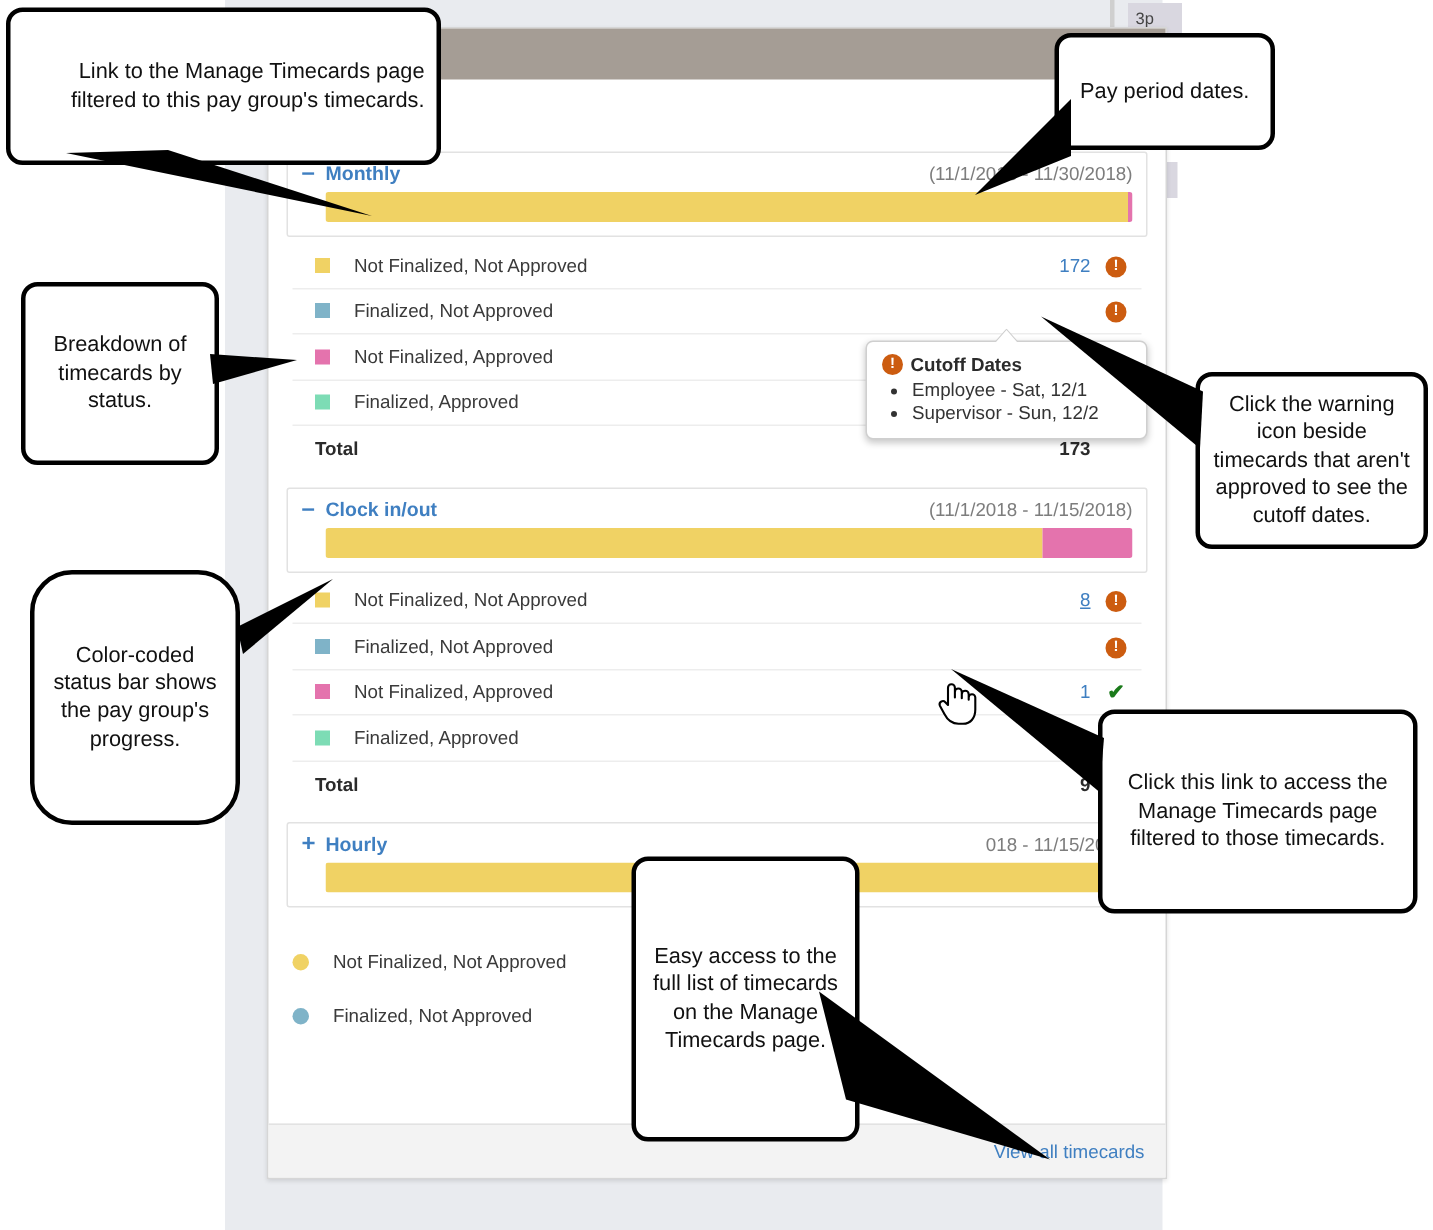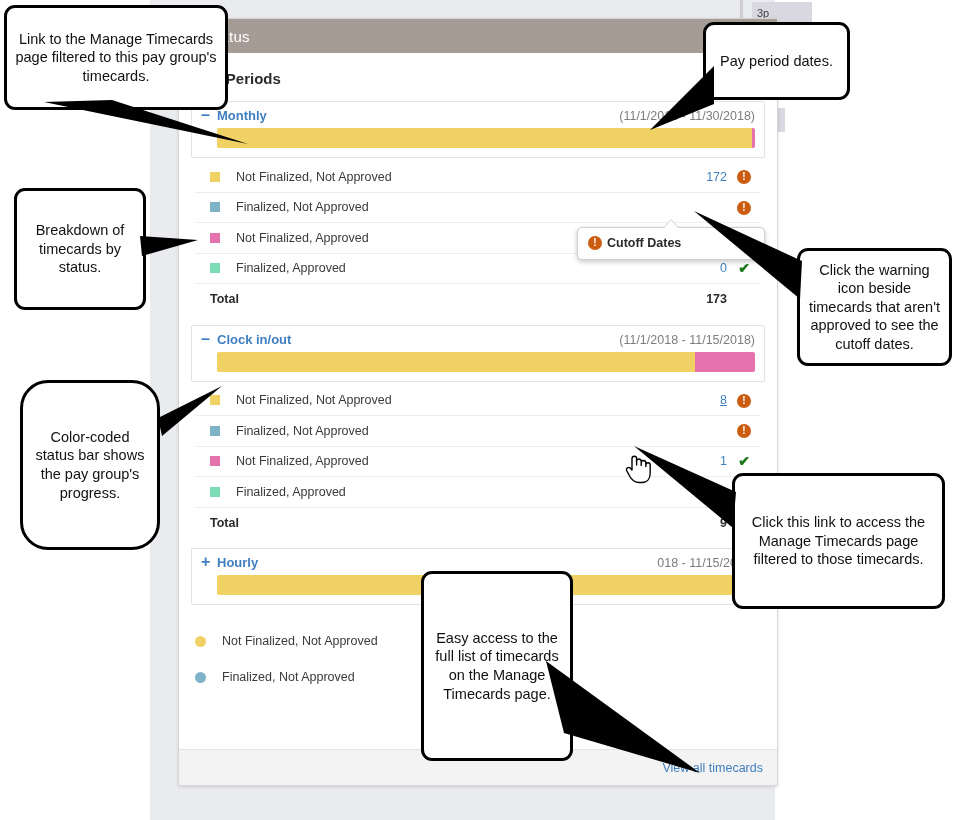--- a/index.html
+++ b/index.html
@@ -10,21 +10,21 @@
     font-family:"Liberation Sans", sans-serif;
     -webkit-font-smoothing:antialiased;
   }
 
   
   #app-page {
     position:absolute; left:150px; top:0; width:625px; height:820px;
     background:#e9ebef;
   }
   #bg-chip-top {
-    position:absolute; left:752px; top:2px; width:60px; height:22px;
+    position:absolute; left:752px; top:2px; width:36px; height:22px;
     background:#d9d7e0; font-size:11px; color:#444; padding-left:5px; line-height:22px;
   }
   #bg-chip-mid {
     position:absolute; left:745px; top:108px; width:40px; height:24px;
     background:#d9d7e0;
   }
   #bg-edge {
     position:absolute; left:740px; top:0; width:3px; height:140px; background:#cfcfcf;
   }
 
@@ -138,21 +138,21 @@
   #cursor { position:absolute; left:623px; top:450px; }
 
   
   .callout {
     position:absolute; background:#fff; border:3.5px solid #000; border-radius:11px;
     text-align:center; font-size:14.5px; color:#111; line-height:1.28;
     display:flex; align-items:center; justify-content:center; padding:6px 8px;
   }
   .callout-tail { position:absolute; }
 
-  #co-link        { left:4px;   top:5px;   width:224px; height:105px; }
+  #co-link        { left:4px;   top:5px;   width:290px; height:105px;text-align:right; }
   #co-breakdown   { left:14px;  top:188px; width:132px; height:122px; }
   #co-colorbar    { left:20px;  top:380px; width:140px; height:170px;border-radius:28px; }
   #co-payperiod   { left:703px; top:22px;  width:147px; height:78px; }
   #co-warning     { left:797px; top:248px; width:155px; height:118px; font-size:14.5px;}
   #co-managelink  { left:732px; top:473px; width:213px; height:136px; }
   #co-easyaccess  { left:421px; top:561px; width:152px; height:190px;margin-top:10px; }
 </style>
 </head>
 <body>
 
@@ -299,20 +299,24 @@
   </div>
 </div>
 
 <div id="tooltip">
   <div id="tip-arrow-b"></div>
   <div id="tip-arrow"></div>
   <div class="tip-title">
     <span class="warn-icon">!</span>
     <span>Cutoff Dates</span>
   </div>
+  <ul>
+    <li>Employee - Sat, 12/1</li>
+    <li>Supervisor - Sun, 12/2</li>
+  </ul>
 </div>
 
 <div id="cursor">
   <svg width="30" height="34" viewBox="0 0 30 34">
     <path d="M9 20 V8.5 a2.3 2.3 0 0 1 4.6 0 V15 V11.3 a2.3 2.3 0 0 1 4.6 0 V15.5 V12.8 a2.3 2.3 0 0 1 4.6 0 V16.5 V15 a2.2 2.2 0 0 1 4.4 0 V23 c0 5.5-3 9.5-8.2 9.5 h-3 C11 32.5 8.4 29.5 6.6 26 L3.6 20.5 a2.2 2.2 0 0 1 3.6-2.4 Z" fill="#ffffff" stroke="#000000" stroke-width="1.4" stroke-linejoin="round"></path>
   </svg>
 </div>
 
 <div class="callout" id="co-link">Link to the Manage Timecards page filtered to this pay group's timecards.</div>
 <svg class="callout-tail" style="left:0px; top:96px;" width="260" height="50">

